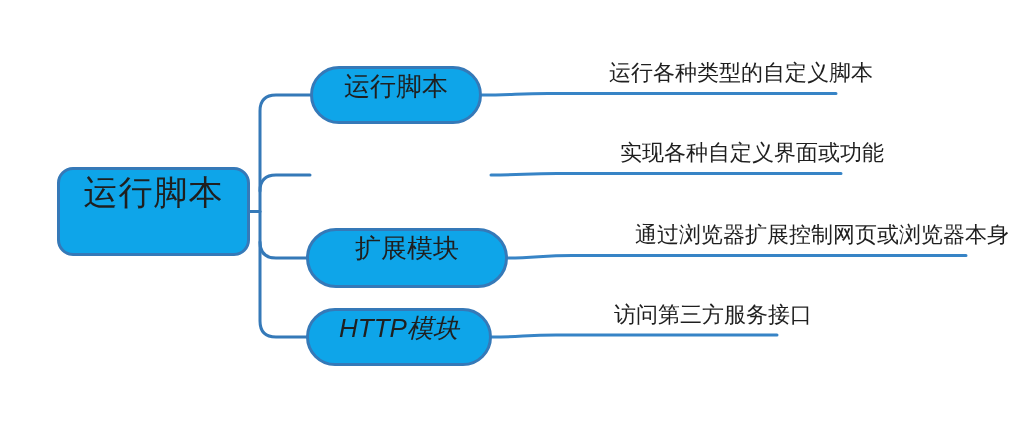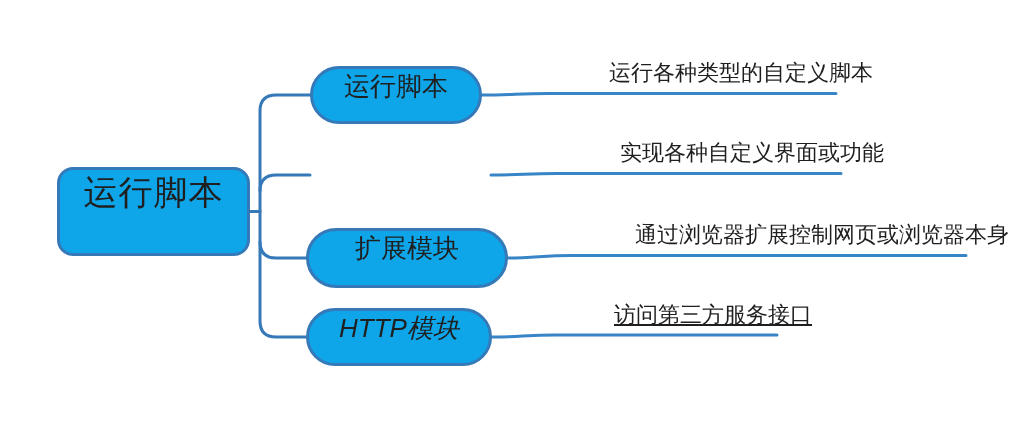--- a/index.html
+++ b/index.html
@@ -40,21 +40,21 @@
     position:absolute;
     font-size:22px;
     line-height:24px;
     white-space:nowrap;
     color:#1f1f1f;
     margin-left:45px;
   }
   .note-1{left:564px;top:61px;}
   .note-2{left:575px;top:141px;}
   .note-3{left:590px;top:223px;}
-  .note-4{left:569px;top:303px;text-decoration:underline;}
+  .note-4{left:569px;top:303px;}
 </style>
 </head>
 <body>
 
 <div class="canvas">
 
   <svg class="connector-layer" width="1022" height="425" viewBox="0 0 1022 425" fill="none">
 
     <path d="M 249 211.5 L 260 211.5" stroke-width="3" stroke-linecap="round" stroke="#3579b8"></path>
 

